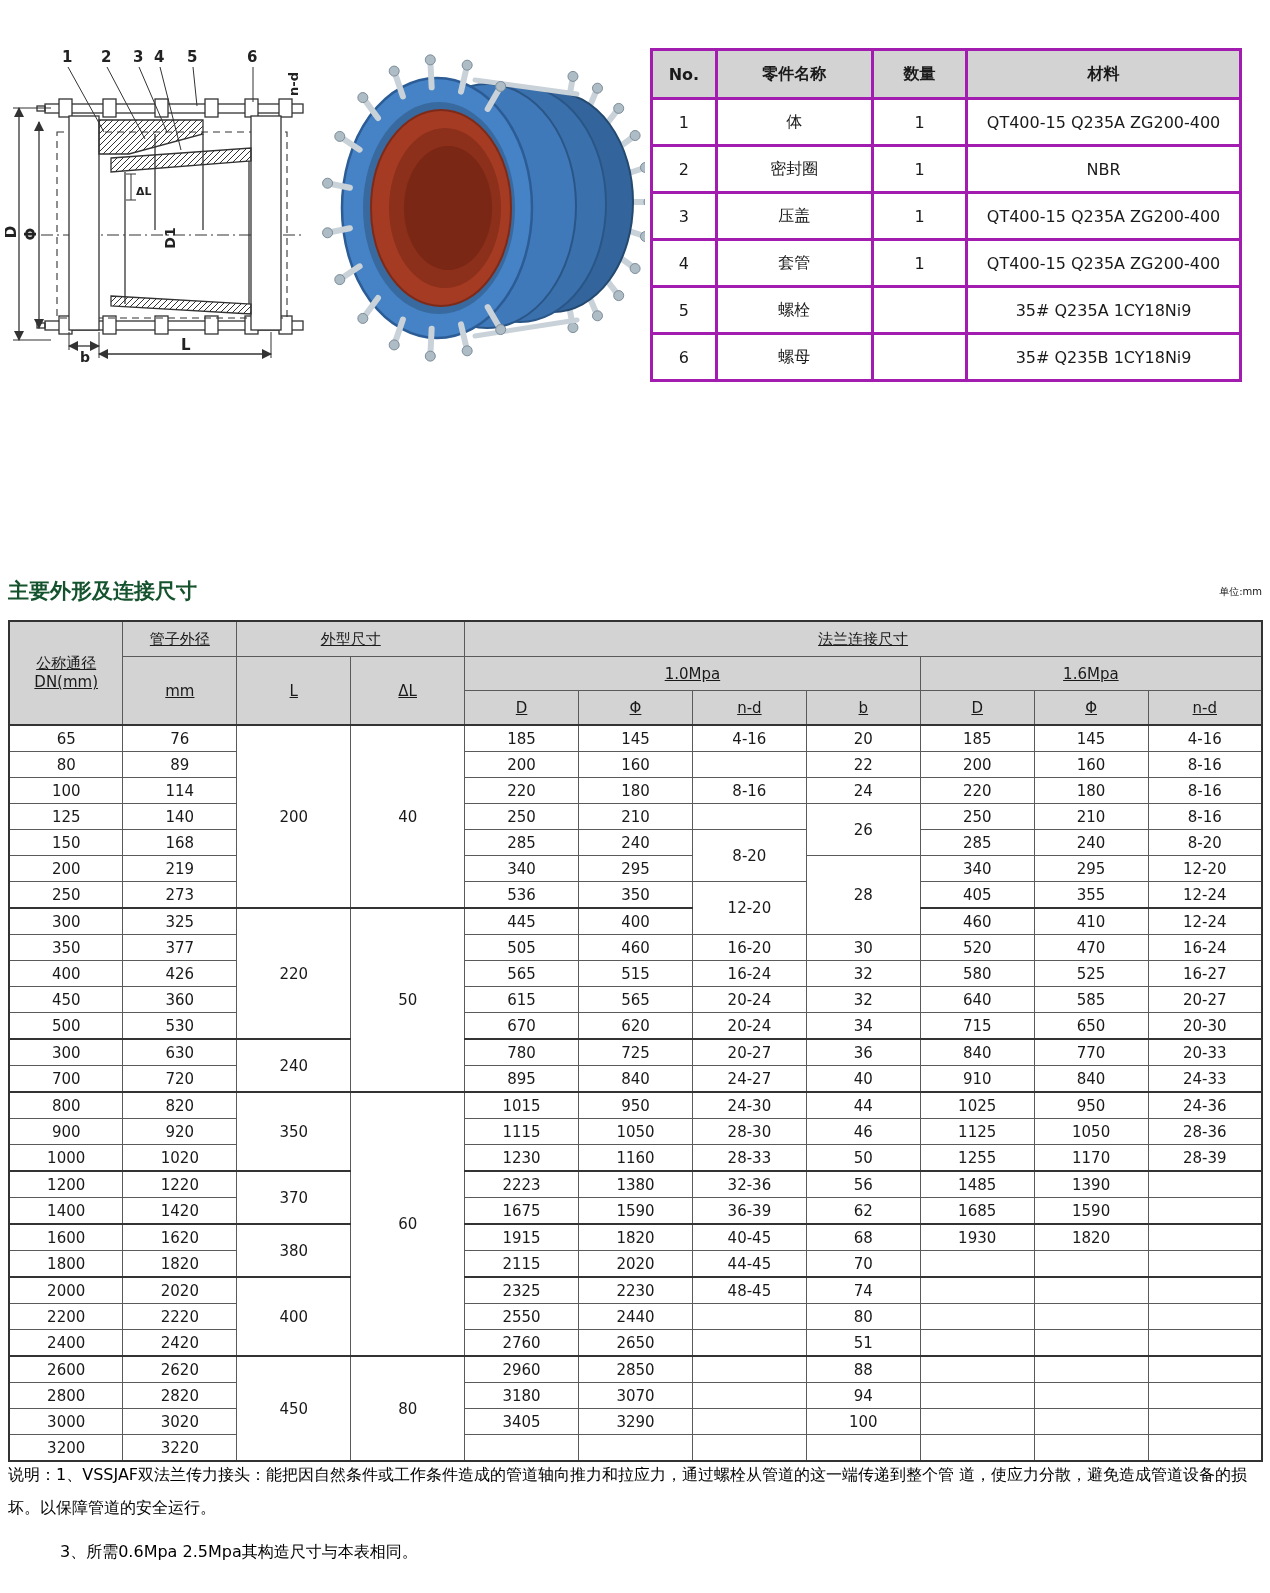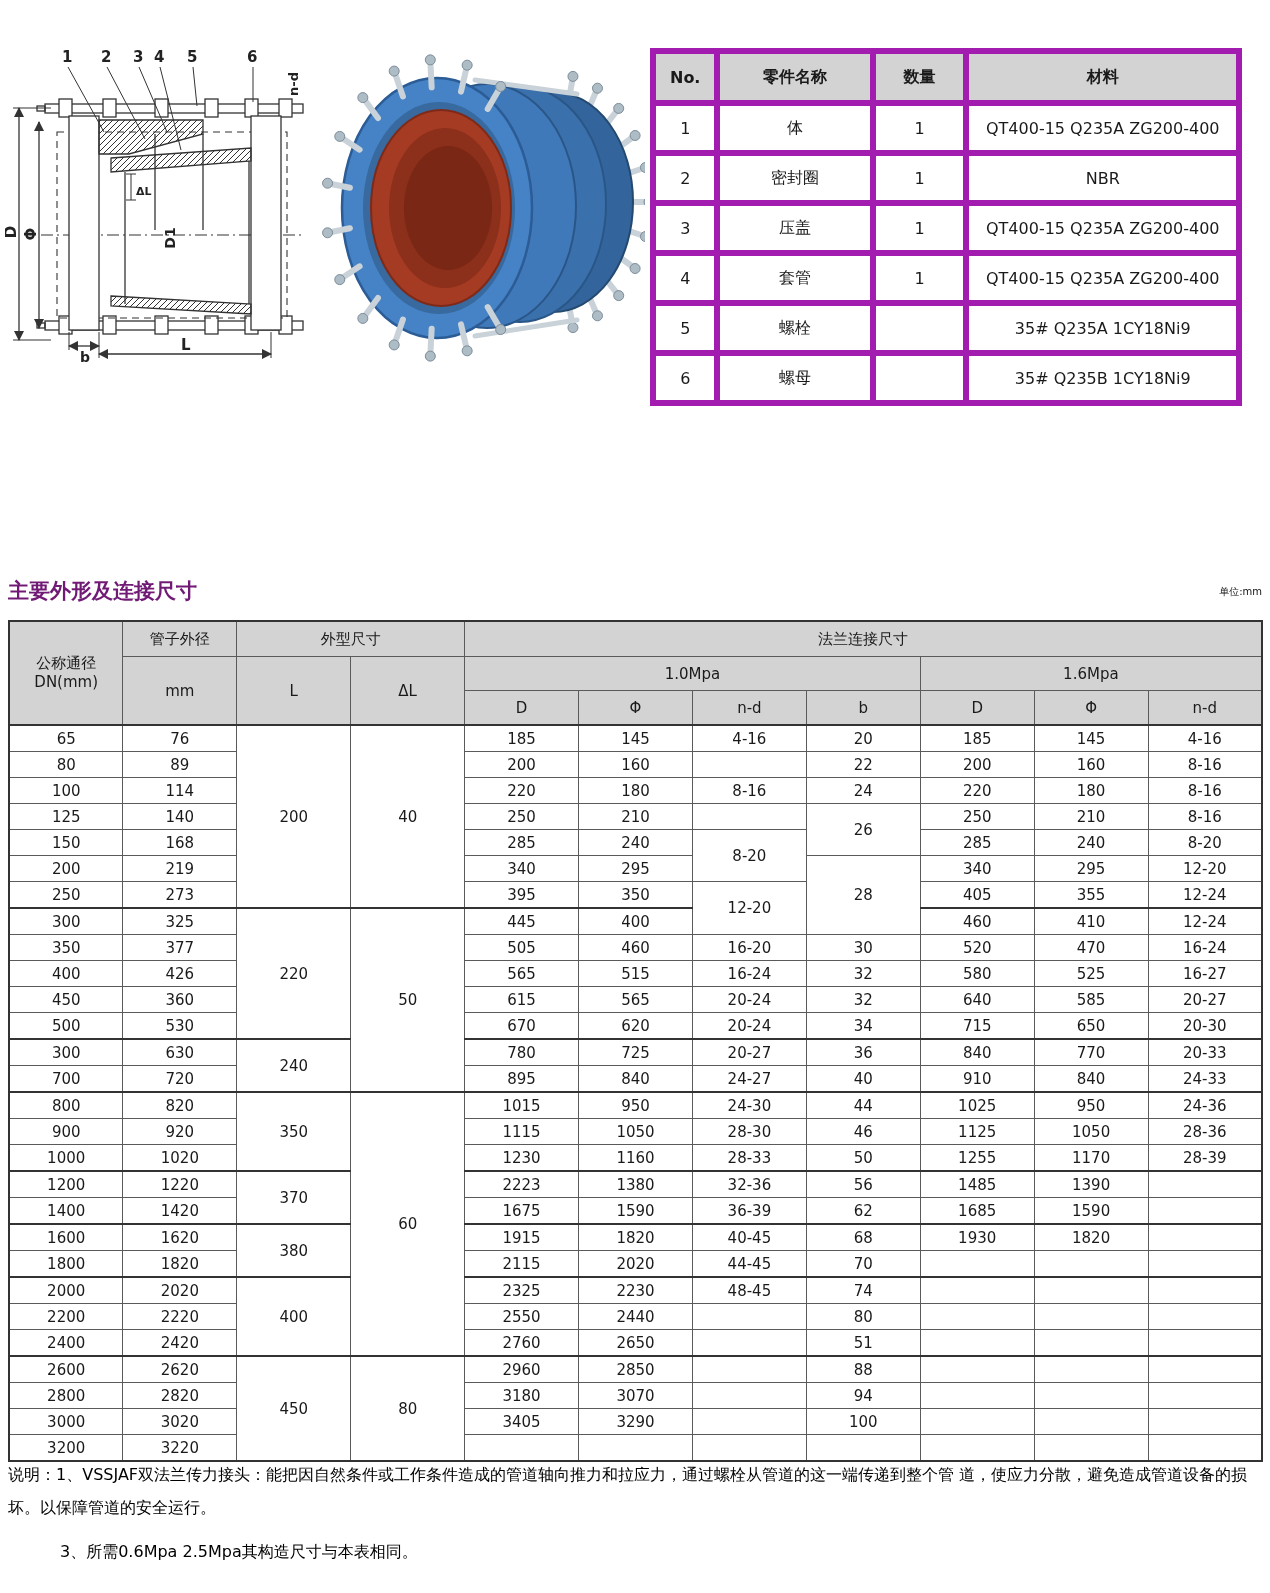--- a/index.html
+++ b/index.html
@@ -7,38 +7,38 @@
         font-family:"DejaVu Sans","Liberation Sans",sans-serif;color:#1a1a1a;overflow:hidden;}
 
   
   .drawing{position:absolute;left:5px;top:42px;width:305px;height:322px;}
   .photo{position:absolute;left:315px;top:50px;width:330px;height:318px;}
 
   table{border-collapse:collapse;}
   
   .parts{position:absolute;left:650px;top:48px;width:592px;table-layout:fixed;
          font-size:16px;text-align:center;}
-  .parts th,.parts td{border:6px solid #a21caf;padding:0;height:44px;font-weight:normal;}
+  .parts th,.parts td{border:3px solid #a21caf;padding:0;height:44px;font-weight:normal;}
   .parts thead th{background:#d3d3d3;height:46px;font-weight:bold;}
   .parts{border:2px solid #3c3c3c;}
   .parts col:nth-child(1){width:11%;}
   .parts col:nth-child(2){width:26.5%;}
   .parts col:nth-child(3){width:16%;}
   .parts col:nth-child(4){width:46.5%;}
 
   
-  .sec-title{position:absolute;left:8px;top:577px;font-size:21px;font-weight:bold;color:#701a75;}
+  .sec-title{position:absolute;left:8px;top:577px;font-size:21px;font-weight:bold;color:#14532d;}
   .unit{position:absolute;right:8px;top:585px;font-size:10px;color:#111;}
 
   
   .main{position:absolute;left:8px;top:620px;width:1255px;table-layout:fixed;
         font-size:15px;text-align:center;border:2px solid #333;}
   .main col{width:9.0909%;}
   .main th,.main td{border:1px solid #5a5a5a;padding:0;}
-  .main thead th{background:#d3d3d3;font-weight:normal;height:33px;}
+  .main thead th{background:#d3d3d3;font-weight:normal;height:33px;text-decoration:underline;}
   .main thead tr:first-child th{height:34px;}
   .main thead{border-bottom:2px solid #333;}
   .main td{height:25px;background:#fff;}
   .main tr.grp td{border-top:2px solid #333;}
   .dn-head div{line-height:19px;}
 
   
   .notes{position:absolute;left:8px;top:1458px;width:1254px;font-size:16px;color:#000;}
   .notes p{margin:0;line-height:33px;}
   .notes p.indent{text-indent:52px;margin-top:11px;}
@@ -364,21 +364,21 @@
           <td>340</td>
           <td>295</td>
           <td rowspan="3">28</td>
           <td>340</td>
           <td>295</td>
           <td>12-20</td>
         </tr>
         <tr>
           <td>250</td>
           <td>273</td>
-          <td>395</td>
+          <td>536</td>
           <td>350</td>
           <td rowspan="2">12-20</td>
           <td>405</td>
           <td>355</td>
           <td>12-24</td>
         </tr>
         <tr class="grp">
           <td>300</td>
           <td>325</td>
           <td rowspan="5">220</td>

